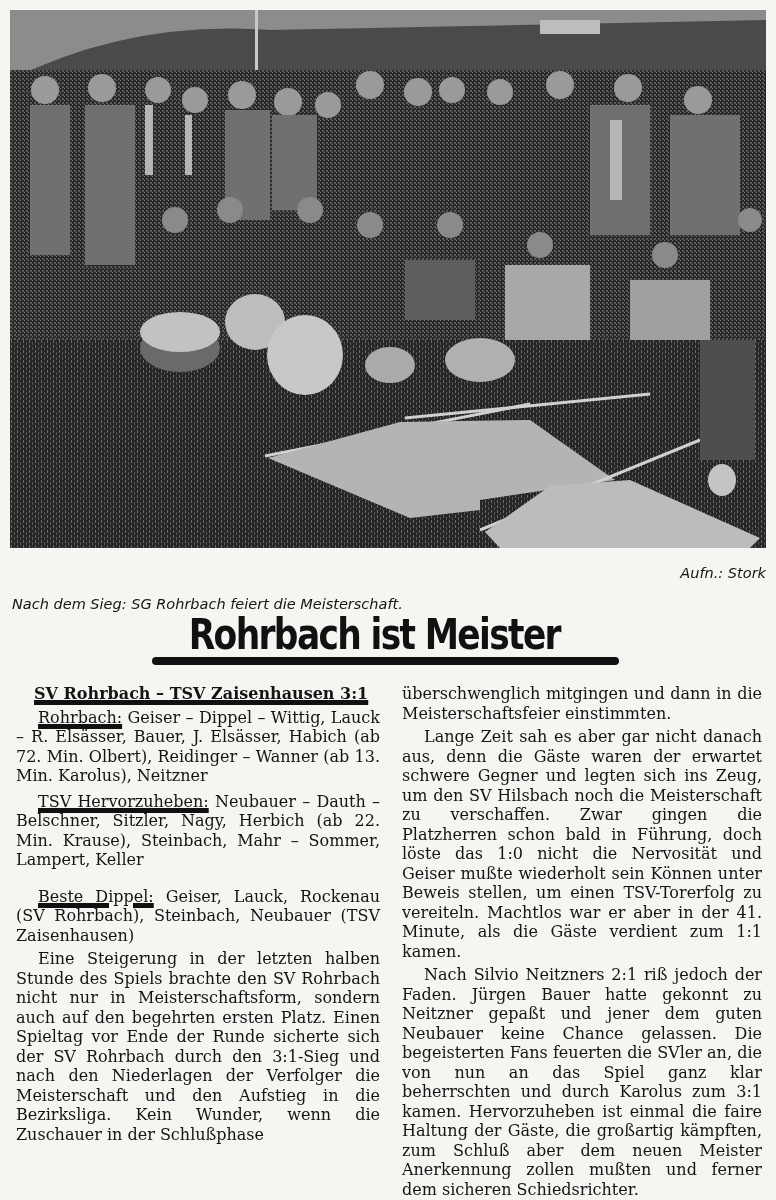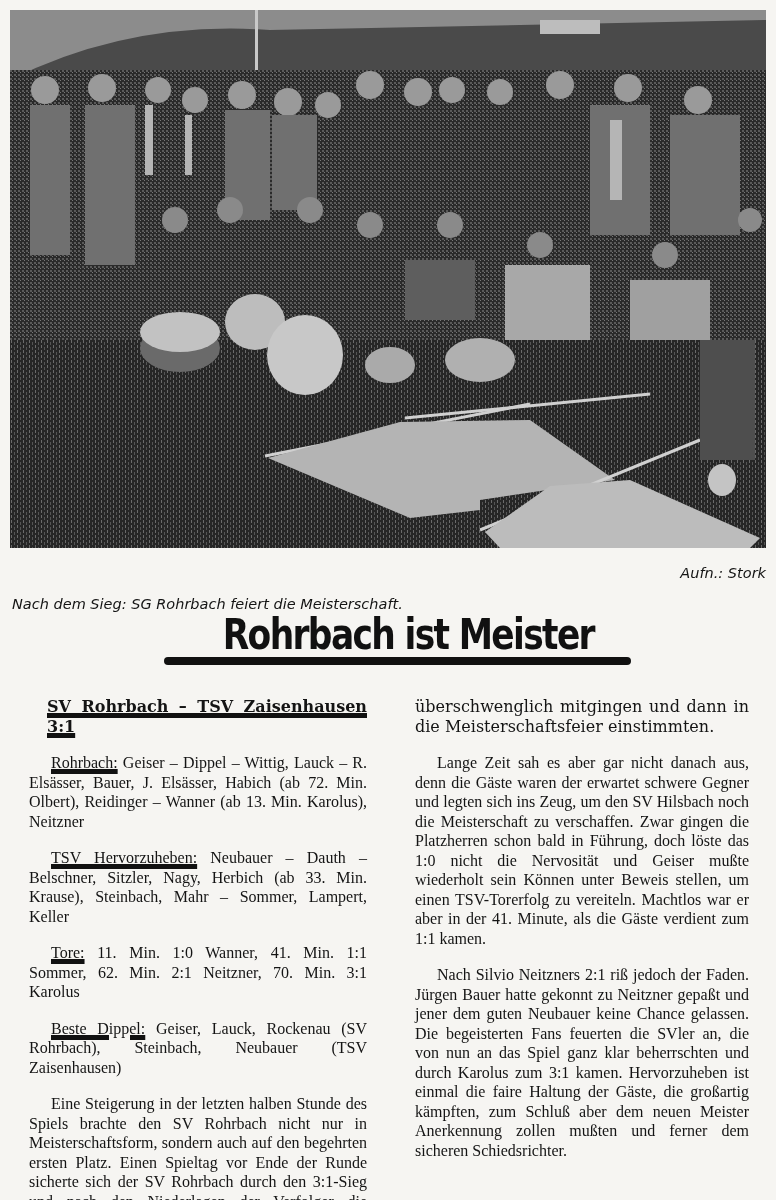--- a/index.html
+++ b/index.html
@@ -15,41 +15,41 @@
     background: #3a3a3a; overflow: hidden;
   }
   .photo svg { display: block; width: 100%; height: 100%; }
   .caption-row {
     position: absolute; left: 12px; top: 565px; width: 754px; height: 22px;
     font-family: "DejaVu Sans", sans-serif; font-style: italic; font-size: 14.5px;
   }
   .caption-row .left { position: absolute; left: 0; top: 15px; margin-top: 16px; }
   .caption-row .right { position: absolute; right: 0; top: 0; }
   .headline-wrap {
-    position: absolute; left: 160px; top: 612px; width: 475px; height: 60px; text-align: right;
+    position: absolute; left: 148px; top: 612px; width: 475px; height: 60px; text-align: left;
   }
   .headline {
     display: inline-block;
     font-family: "DejaVu Sans", sans-serif; font-weight: bold; font-size: 42px;
     letter-spacing: -2px; transform: scaleX(0.82); transform-origin: center;
     line-height: 46px; color: #111;
   }
   .headline-rule {
     position: absolute; left: 4px; right: 4px; top: 45px; height: 8px;
     background: #111; border-radius: 4px;
   }
   .col {
     position: absolute; top: 680px;
     font-size: 16px; line-height: 19.5px;
     text-align: justify;
   }
   .col.left { left: 12px; width: 372px; }
   .col.right { left: 398px; width: 368px; }
-  .col p { margin: 17px; }
-  .indent { text-indent: 22px; font-family: Liberation Serif, serif; }
+  .col p { margin: 4px; }
+  .indent { text-indent: 22px; }
   .gap { margin-top: 6px !important; }
   .marked {
     position: relative; display: inline;
     text-decoration: underline; text-decoration-thickness: 5px;
     text-underline-offset: 1px; text-decoration-color: #111;
   }
   .matchhead { font-weight: bold; padding-left: 18px; }
   .ref { font-weight: bold; padding-left: 18px; }
   .ref .plain { font-weight: normal; }
 </style>
@@ -155,25 +155,21 @@
 <div class="col left">
   <p class="matchhead">
     <span class="marked">SV Rohrbach – TSV Zaisenhausen 3:1</span>
   </p>
   <p class="indent">
     <span class="marked">Rohrbach:</span>
     <span>Geiser – Dippel – Wittig, Lauck – R. Elsässer, Bauer, J. Elsässer, Habich (ab 72. Min. Olbert), Reidinger – Wanner (ab 13. Min. Karolus), Neitzner</span>
   </p>
   <p class="indent gap" style="margin-top:17px">
     <span class="marked">TSV Hervorzuheben:</span>
-    <span>Neubauer – Dauth – Belschner, Sitzler, Nagy, Herbich (ab 33. Min. Krause), Steinbach, Mahr – Sommer, Lampert, Keller</span>
-  </p>
-  <p class="indent gap">
-    <span class="marked">Tore:</span>
-    <span>11. Min. 1:0 Wanner, 41. Min. 1:1 Sommer, 62. Min. 2:1 Neitzner, 70. Min. 3:1 Karolus</span>
+    <span>Neubauer – Dauth – Belschner, Sitzler, Nagy, Herbich (ab 22. Min. Krause), Steinbach, Mahr – Sommer, Lampert, Keller</span>
   </p>
   <p class="indent" style="margin-top:17px">
     <span class="marked">Beste Dippel:</span>
     <span>Geiser, Lauck, Rockenau (SV Rohrbach), Steinbach, Neubauer (TSV Zaisenhausen)</span>
   </p>
   <p class="indent" style="margin-top:4px">Eine Steigerung in der letzten halben Stunde des Spiels brachte den SV Rohrbach nicht nur in Meisterschaftsform, sondern auch auf den begehrten ersten Platz. Einen Spieltag vor Ende der Runde sicherte sich der SV Rohrbach durch den 3:1-Sieg und nach den Niederlagen der Verfolger die Meisterschaft und den Aufstieg in die Bezirksliga. Kein Wunder, wenn die Zuschauer in der Schlußphase</p>
 </div>
 
 <div class="col right">
   <p>überschwenglich mitgingen und dann in die Meisterschaftsfeier einstimmten.</p>

